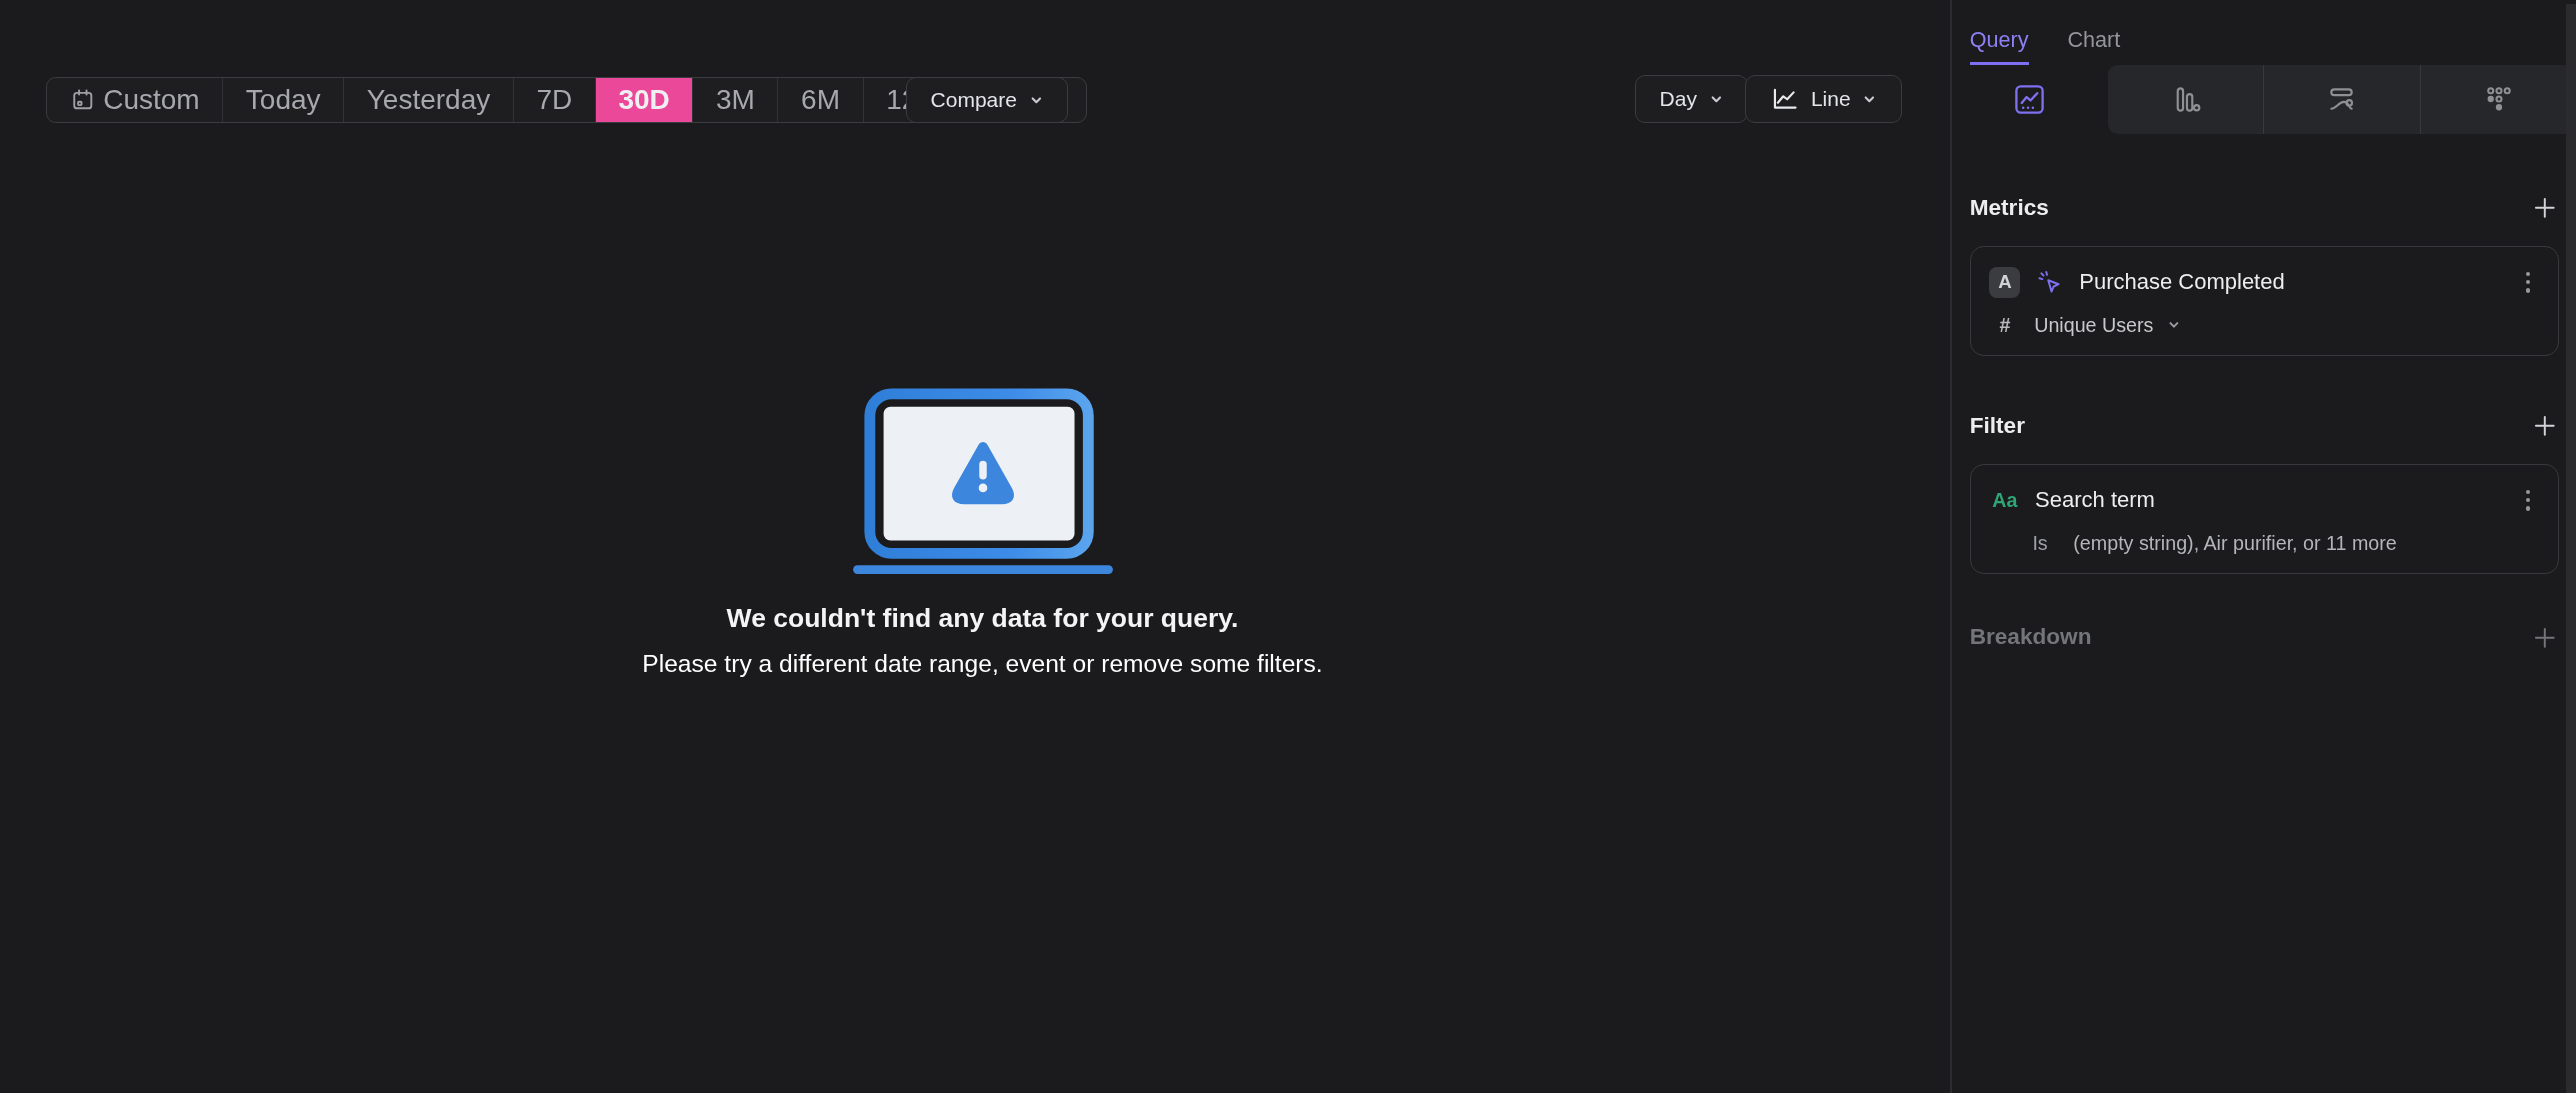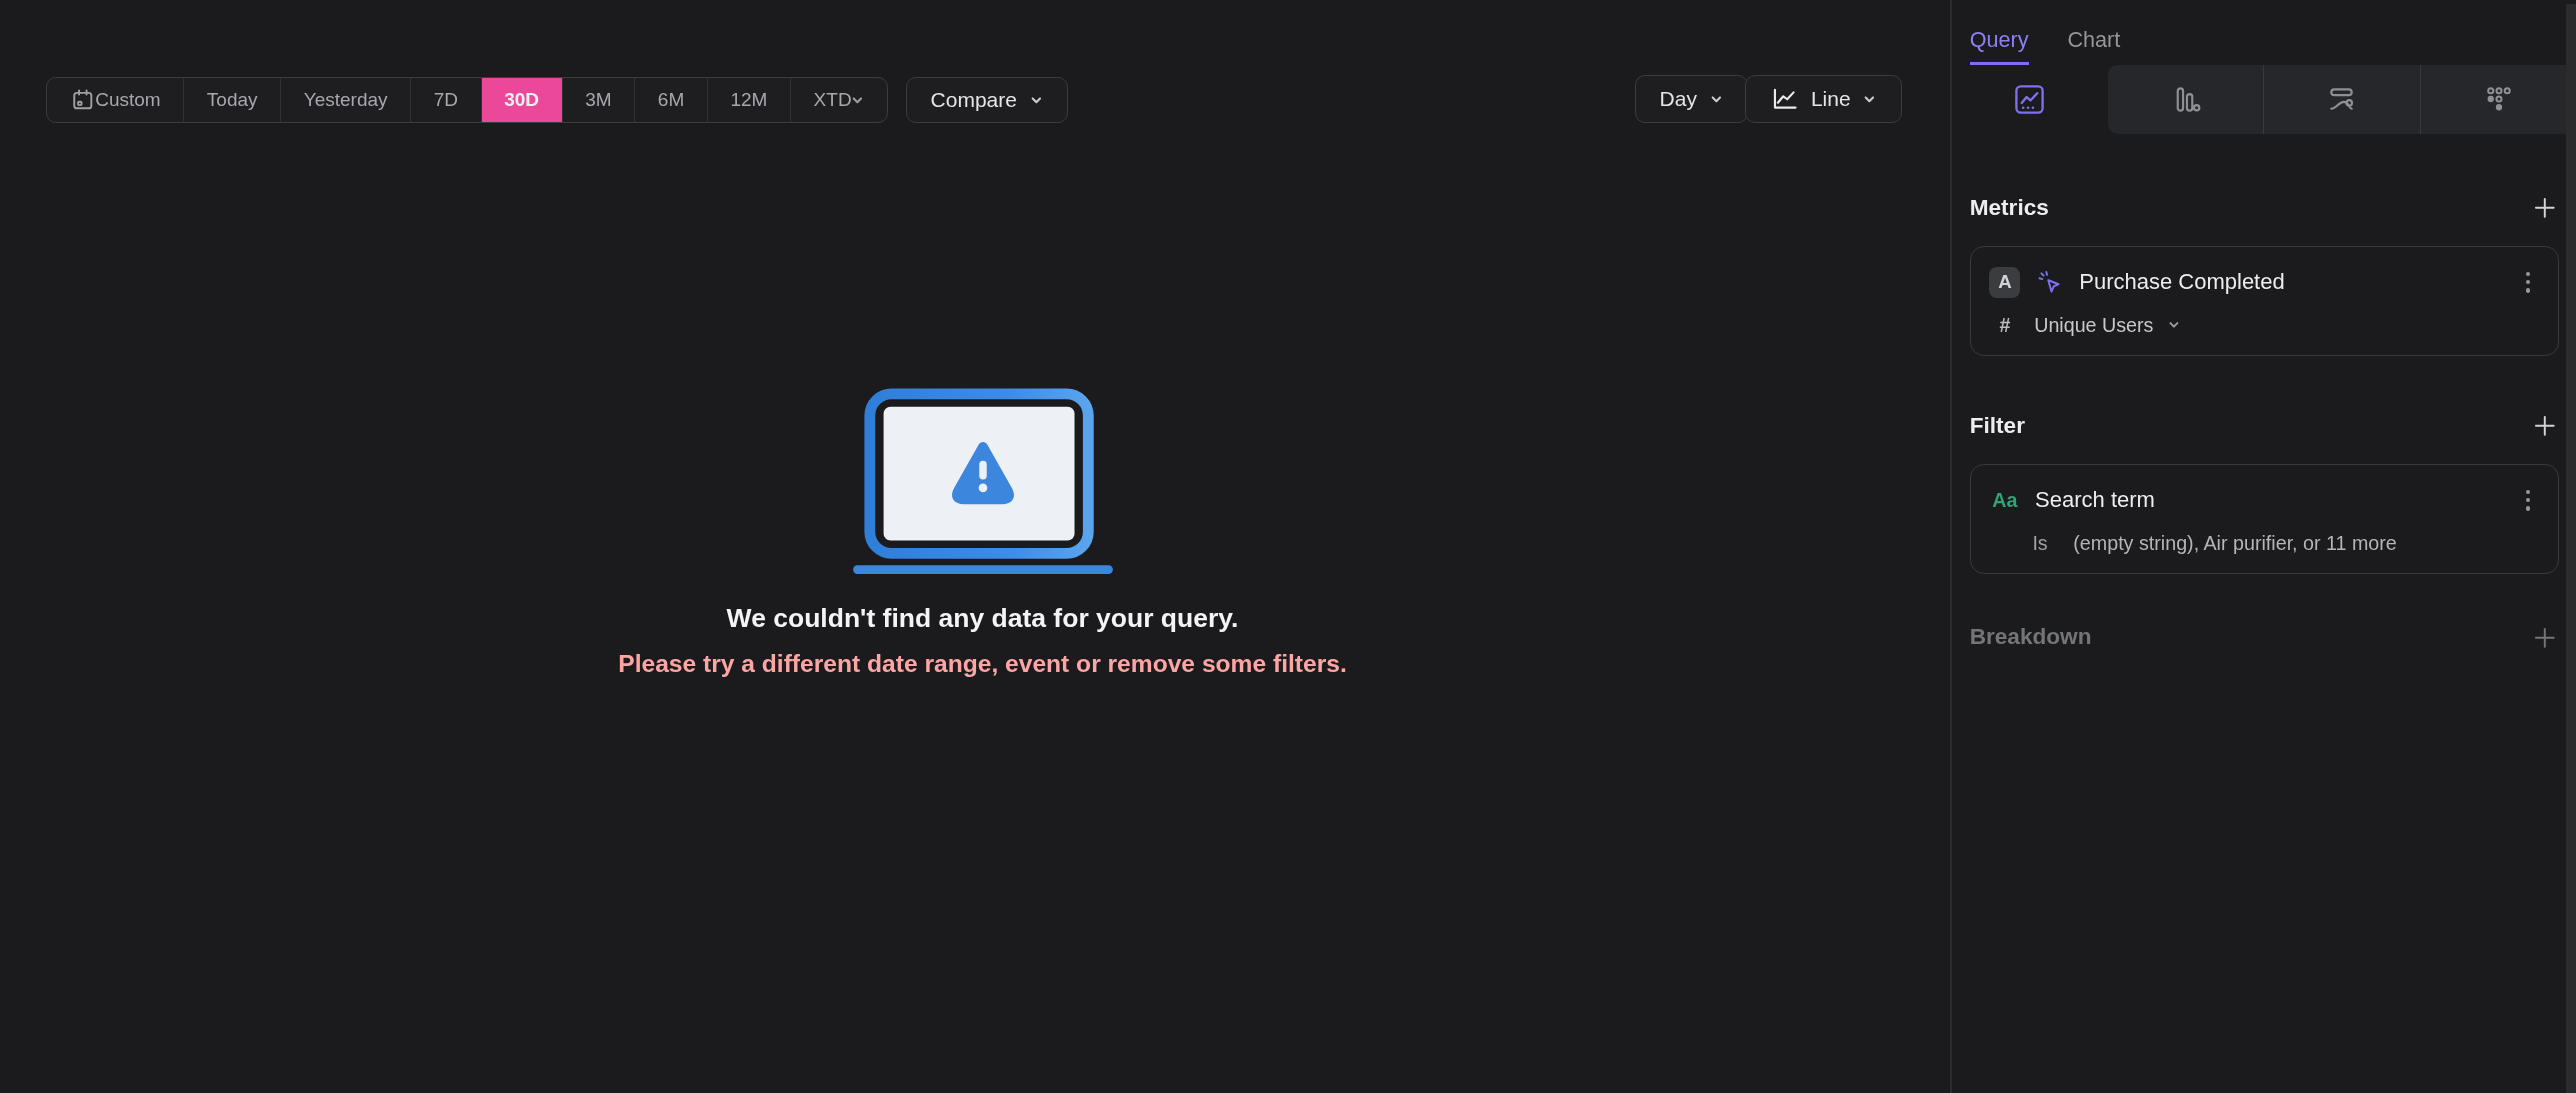--- a/index.html
+++ b/index.html
@@ -16,22 +16,22 @@
   
   .main { position:absolute; left:0; top:0; width:1951px; height:1093px; }
 
   .range-group {
     position:absolute; left:46px; top:77px; height:46px;
     display:flex; align-items:stretch;
     border:1.5px solid #3b3c40; border-radius:9.8px; overflow:hidden;
     background:#1e1e21;
   }
   .range-item {
-    display:flex; align-items:center; gap:0;
-    padding:0 22.6px; font-size:19px; color:#a7a8ad; cursor:pointer;
+    display:flex; align-items:center; gap:8px;
+    padding:0 22.6px; font-size:28px; color:#a7a8ad; cursor:pointer;
     border-left:1px solid #313236; white-space:nowrap;
   }
   .range-item:first-child { border-left:none; }
   .range-item.selected { background:#ec4899; color:#f0f0f2; font-weight:700; }
   .range-item .chev { margin-left:-2px; }
 
   .pill-btn {
     position:absolute; height:46px; display:flex; align-items:center; gap:11.8px;
     padding:0 23.6px; border:1.5px solid #3b3c40; border-radius:10px;
     font-size:21px; color:#e4e5e8; font-weight:500; cursor:pointer; background:#1e1e21;
@@ -40,21 +40,21 @@
   .interval-btn { left:1635px; top:75px; height:48px; }
   .charttype-btn { left:1745px; top:75px; height:48px; }
 
   .chev { width:14.7px; height:14.7px; color:#c9cacd; }
   .range-item .chev { color:#9c9da2; }
 
   
   .empty { position:absolute; left:7px; top:388px; width:1951px; text-align:center; }
   .empty-icon { display:inline-block; }
   .empty-title { margin-top:23.6px; font-size:26.5px; font-weight:700; color:#f4f4f6; }
-  .empty-sub { margin-top:16.7px; font-size:24.6px; color:#fca5a5;font-weight:bold; }
+  .empty-sub { margin-top:16.7px; font-size:24.6px; color:#ffffff; }
 
   
   .v-divider { position:absolute; left:1950px; top:0; width:2px; height:1093px; background:#2c2c30; }
 
   .sidebar { position:absolute; left:1952px; top:4px; width:624px; height:1093px; }
 
   .sb-tabs { position:absolute; left:17.7px; top:0; height:61px; display:flex; gap:39px; align-items:flex-end; }
   .sb-tab { font-size:21.6px; padding-bottom:8.8px; cursor:pointer; color:#95969b; border-bottom:3.9px solid transparent; }
   .sb-tab.active { color:#8c80f3; border-bottom-color:#7c6ff2; font-weight:500; }
 

